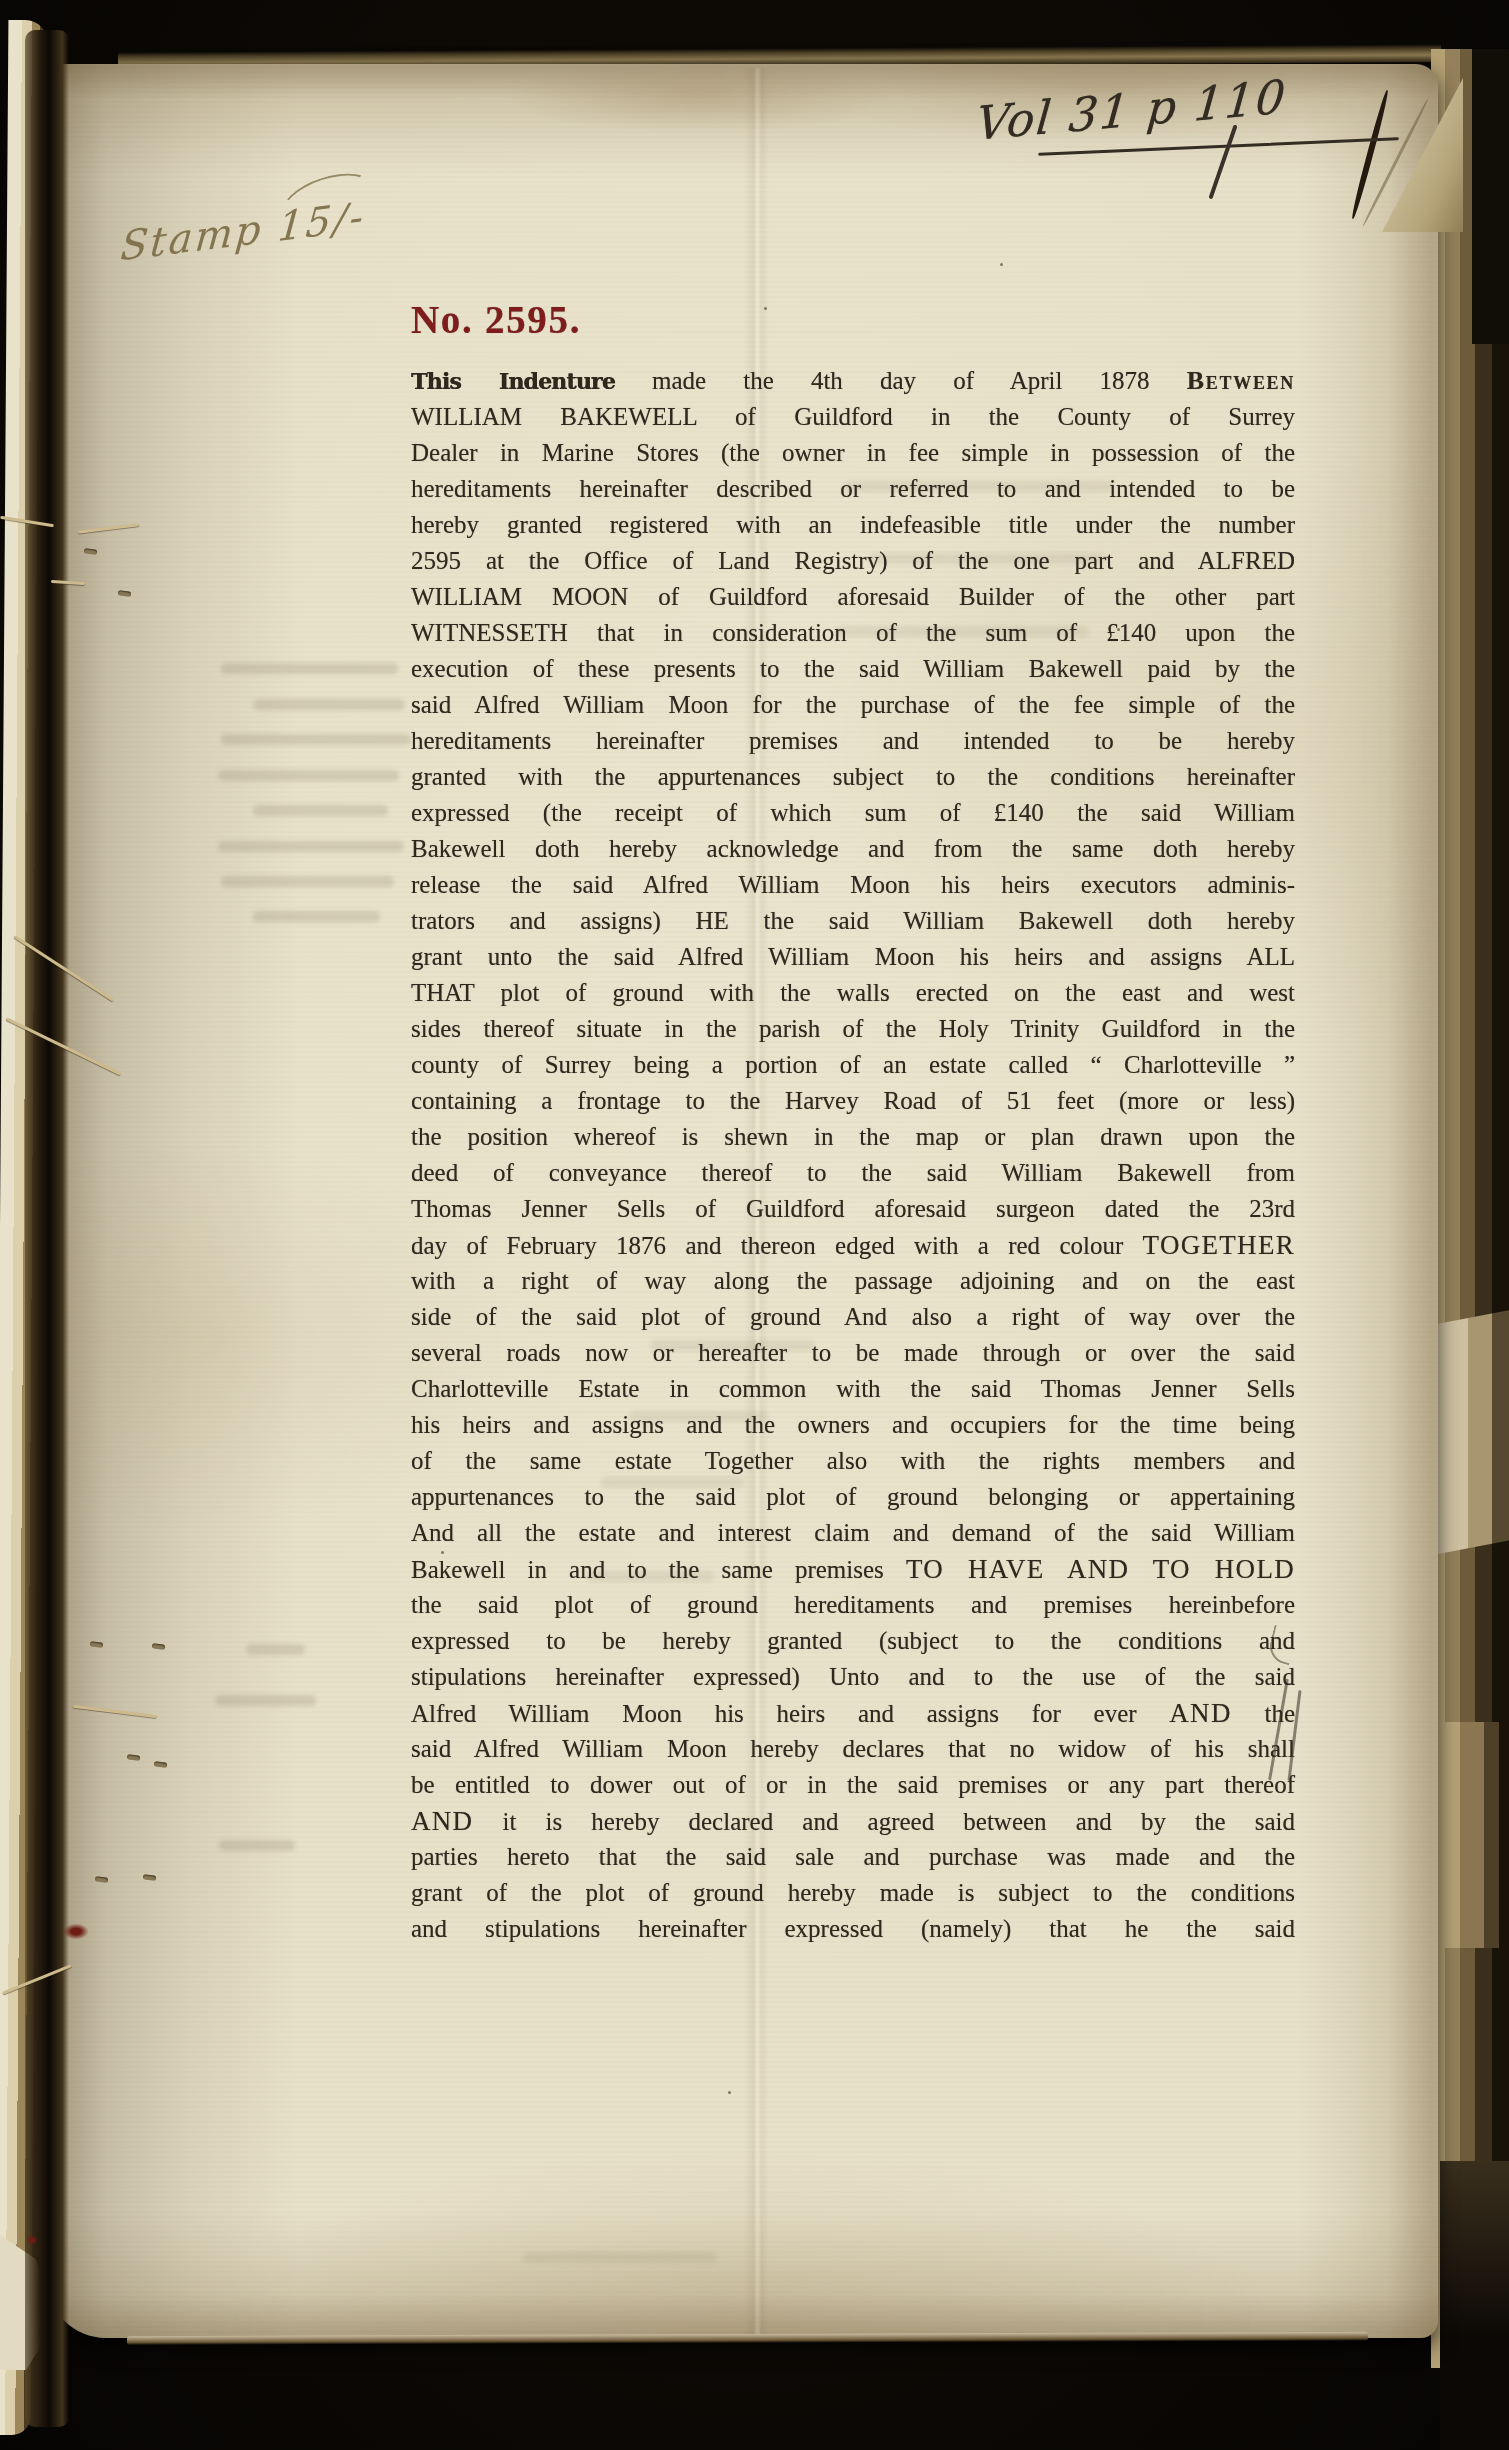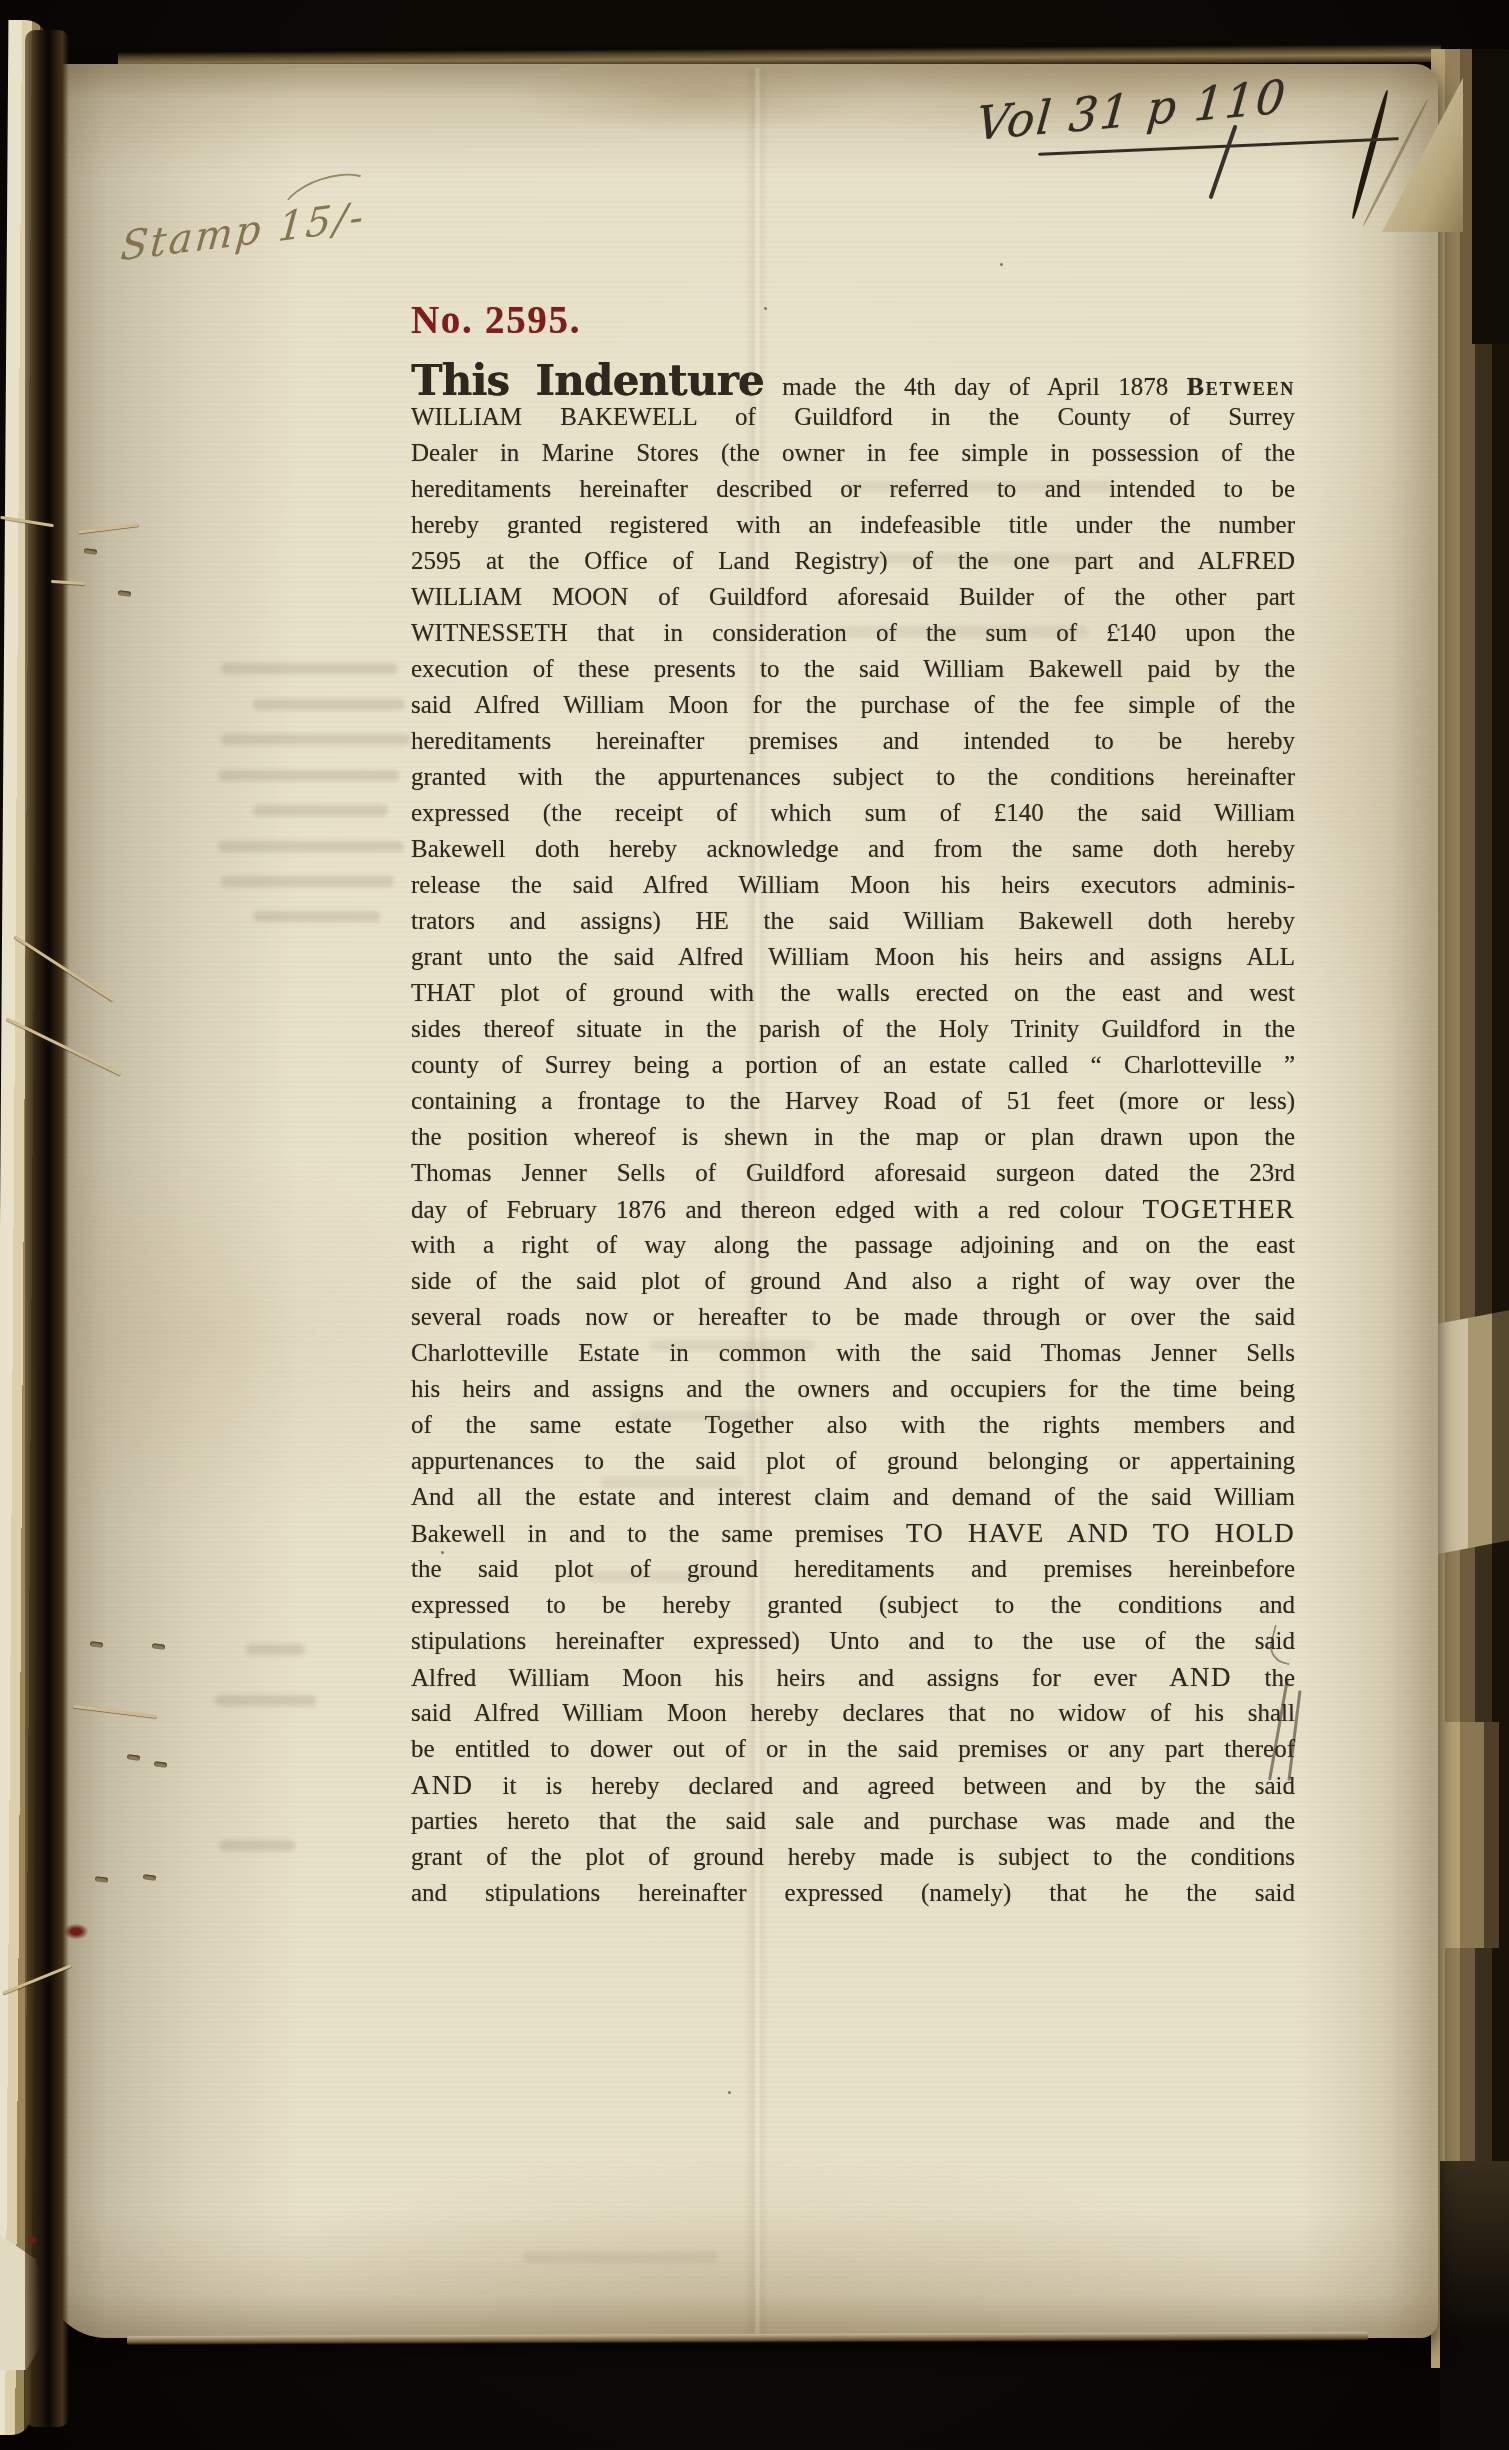--- a/index.html
+++ b/index.html
@@ -113,21 +113,21 @@
     transform:rotate(-7deg) skewX(-12deg);}
   .stamp-flourish{left:280px;top:177px;width:93px;height:44px;border:2.5px solid transparent;
     border-top-color:rgba(124,109,70,.75);border-radius:50%;transform:rotate(-18deg);}
 
   
   .doc-number{left:411px;top:297px;font-size:39px;font-weight:bold;color:#7f1d1d;
     letter-spacing:1.7px;text-shadow:0 0 0.8px rgba(36,29,21,.5);}
   .textblock{left:411px;top:363px;width:884px;color:#30281e;font-size:25px;
     text-shadow:0 0 0.8px rgba(48,40,30,.45);}
   .line{height:36px;line-height:36px;text-align:justify;text-align-last:justify;}
-  .line span.bl{font-family:"DejaVu Serif",serif;font-weight:700;font-size:42px;
+  .line span.bl{font-family:"DejaVu Serif",serif;font-weight:700;font-size:22px;
     letter-spacing:-0.8px;text-shadow:0.5px 0 0 currentColor;}
   .line span.sc{font-variant:small-caps;font-weight:700;font-size:26px;letter-spacing:1.7px;}
   .line span.kw{font-size:27px;letter-spacing:1.3px;}
 </style>
 </head>
 <body>
 
 <div class="abs prev-page"></div>
 <div class="abs prev-corner"></div>
 <div class="abs top-stack"></div>
@@ -219,20 +219,21 @@
     <div class="line"><span>expressed (the receipt of which sum of £140 the said William</span></div>
     <div class="line"><span>Bakewell doth hereby acknowledge and from the same doth hereby</span></div>
     <div class="line"><span>release the said Alfred William Moon his heirs executors adminis-</span></div>
     <div class="line"><span>trators and assigns)</span> <span>HE the said William Bakewell doth hereby</span></div>
     <div class="line"><span>grant unto the said Alfred William Moon his heirs and assigns ALL</span></div>
     <div class="line"><span>THAT plot of ground with the walls erected on the east and west</span></div>
     <div class="line"><span>sides thereof situate in the parish of the Holy Trinity Guildford in the</span></div>
     <div class="line"><span>county of Surrey being a portion of an estate called “ Charlotteville ”</span></div>
     <div class="line"><span>containing a frontage to the Harvey Road of 51 feet (more or less)</span></div>
     <div class="line"><span>the position whereof is shewn in the map or plan drawn upon the</span></div>
+    <div class="line"><span>deed of conveyance thereof to the said William Bakewell from</span></div>
     <div class="line"><span>Thomas Jenner Sells of Guildford aforesaid surgeon dated the 23rd</span></div>
     <div class="line"><span>day of February 1876 and thereon edged with a red colour</span> <span class="kw">TOGETHER</span></div>
     <div class="line"><span>with a right of way along the passage adjoining and on the east</span></div>
     <div class="line"><span>side of the said plot of ground</span> <span>And also a right of way over the</span></div>
     <div class="line"><span>several roads now or hereafter to be made through or over the said</span></div>
     <div class="line"><span>Charlotteville Estate in common with the said Thomas Jenner Sells</span></div>
     <div class="line"><span>his heirs and assigns and the owners and occupiers for the time being</span></div>
     <div class="line"><span>of the same estate</span> <span>Together also with the rights members and</span></div>
     <div class="line"><span>appurtenances to the said plot of ground belonging or appertaining</span></div>
     <div class="line"><span>And all the estate and interest claim and demand of the said William</span></div>

